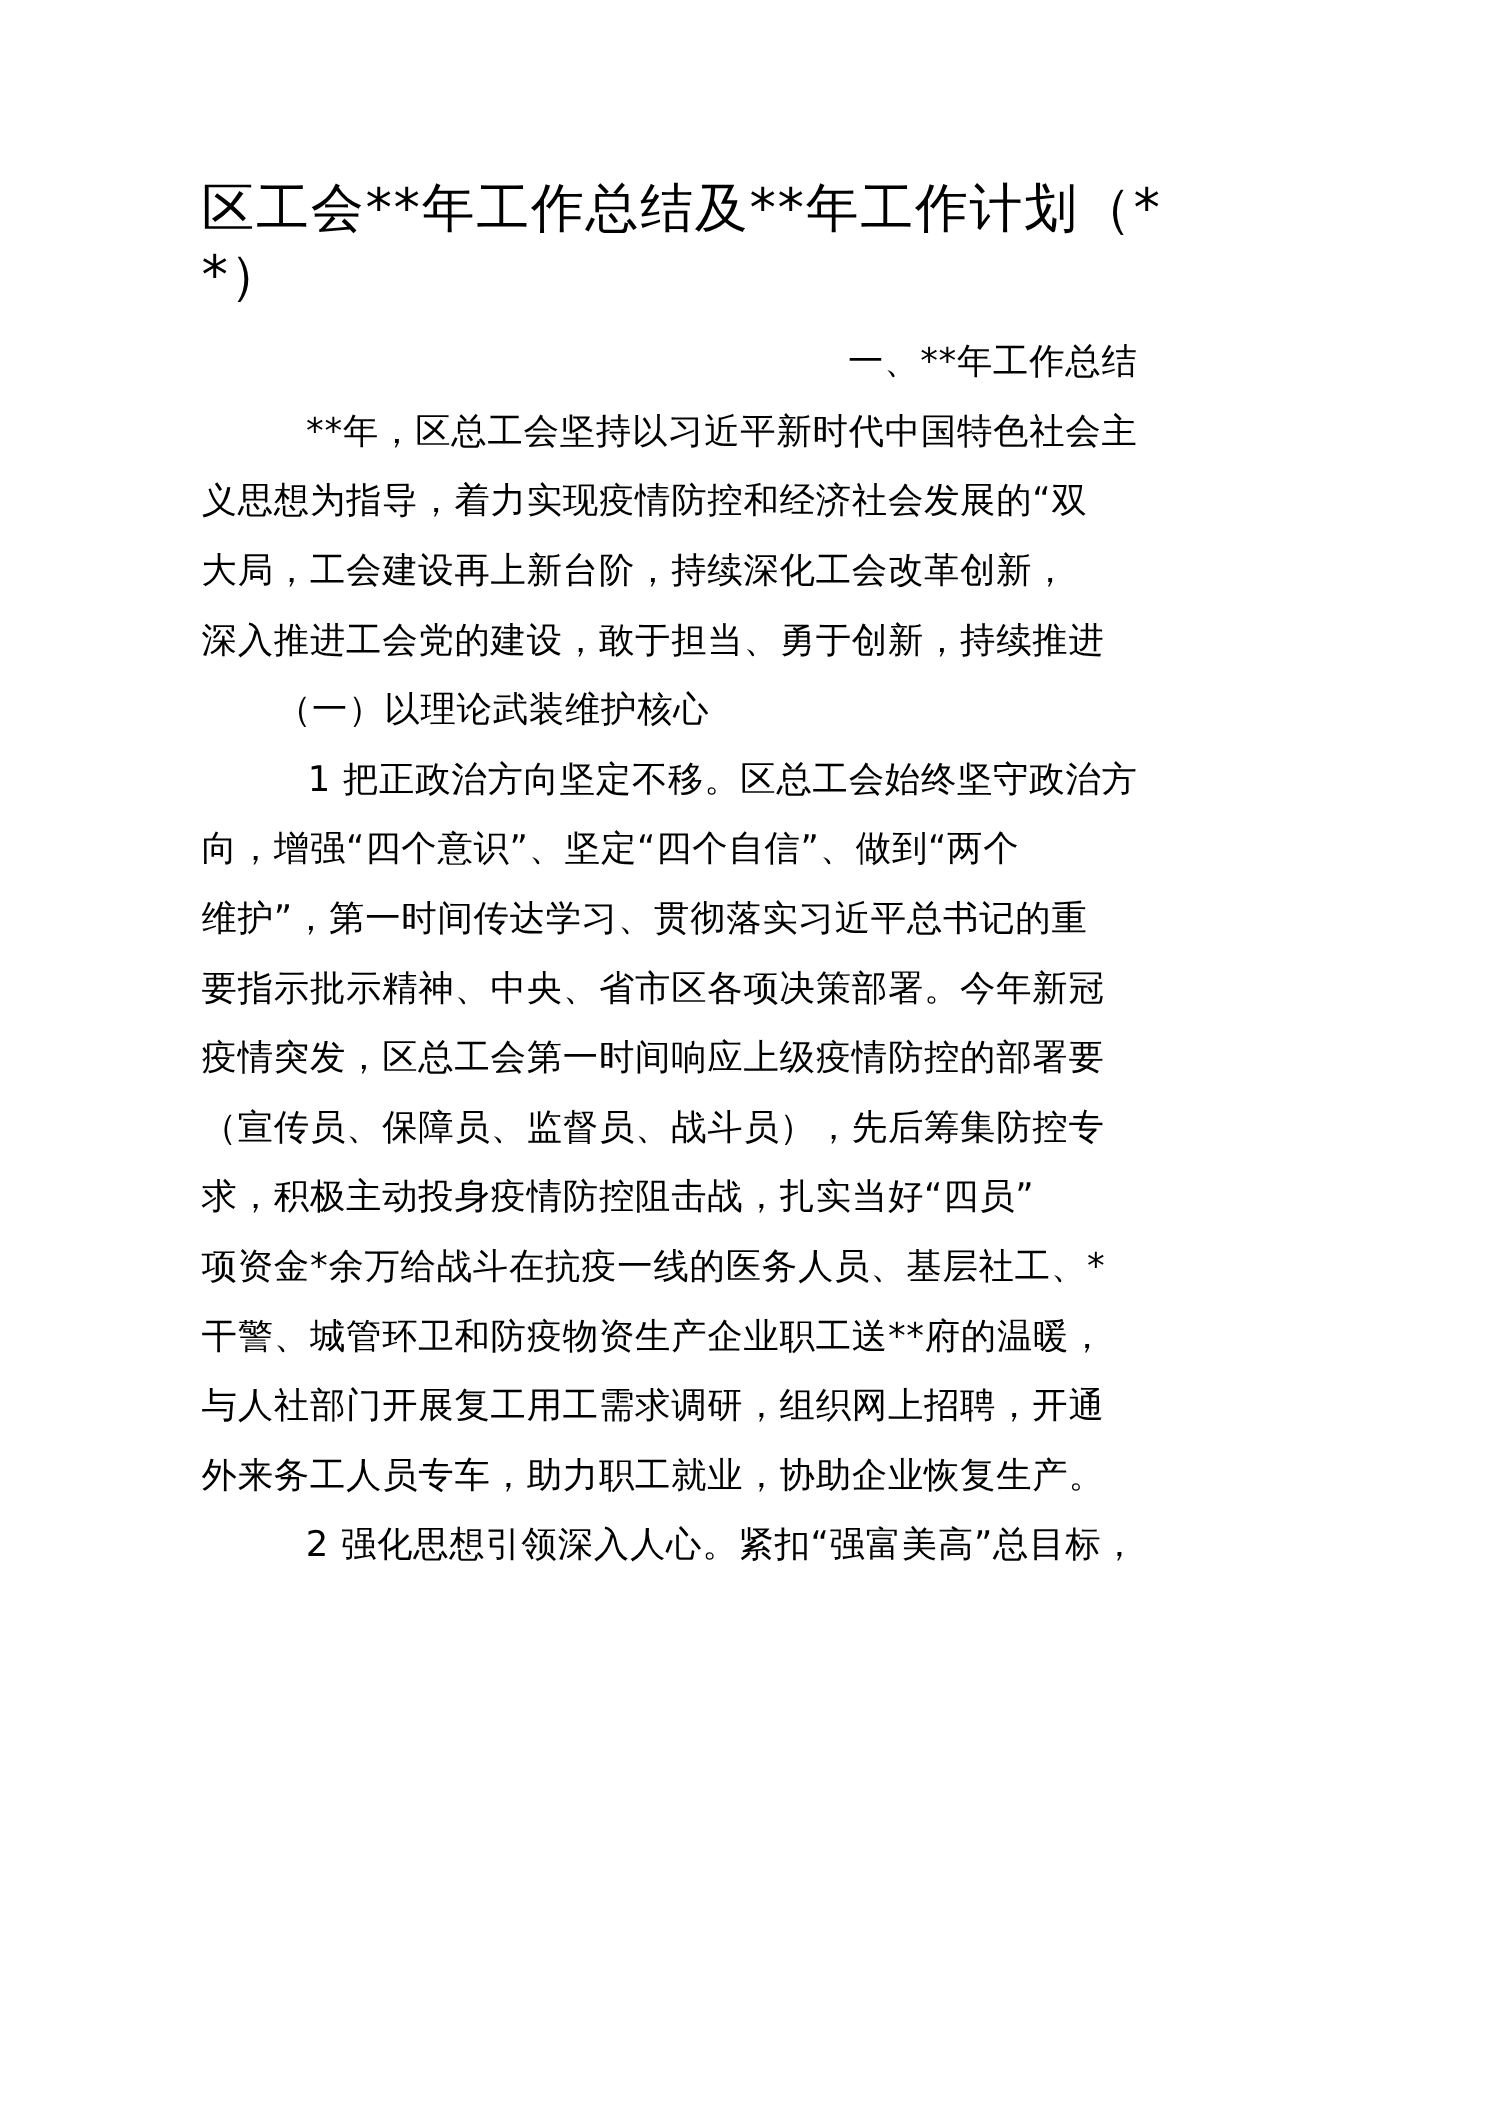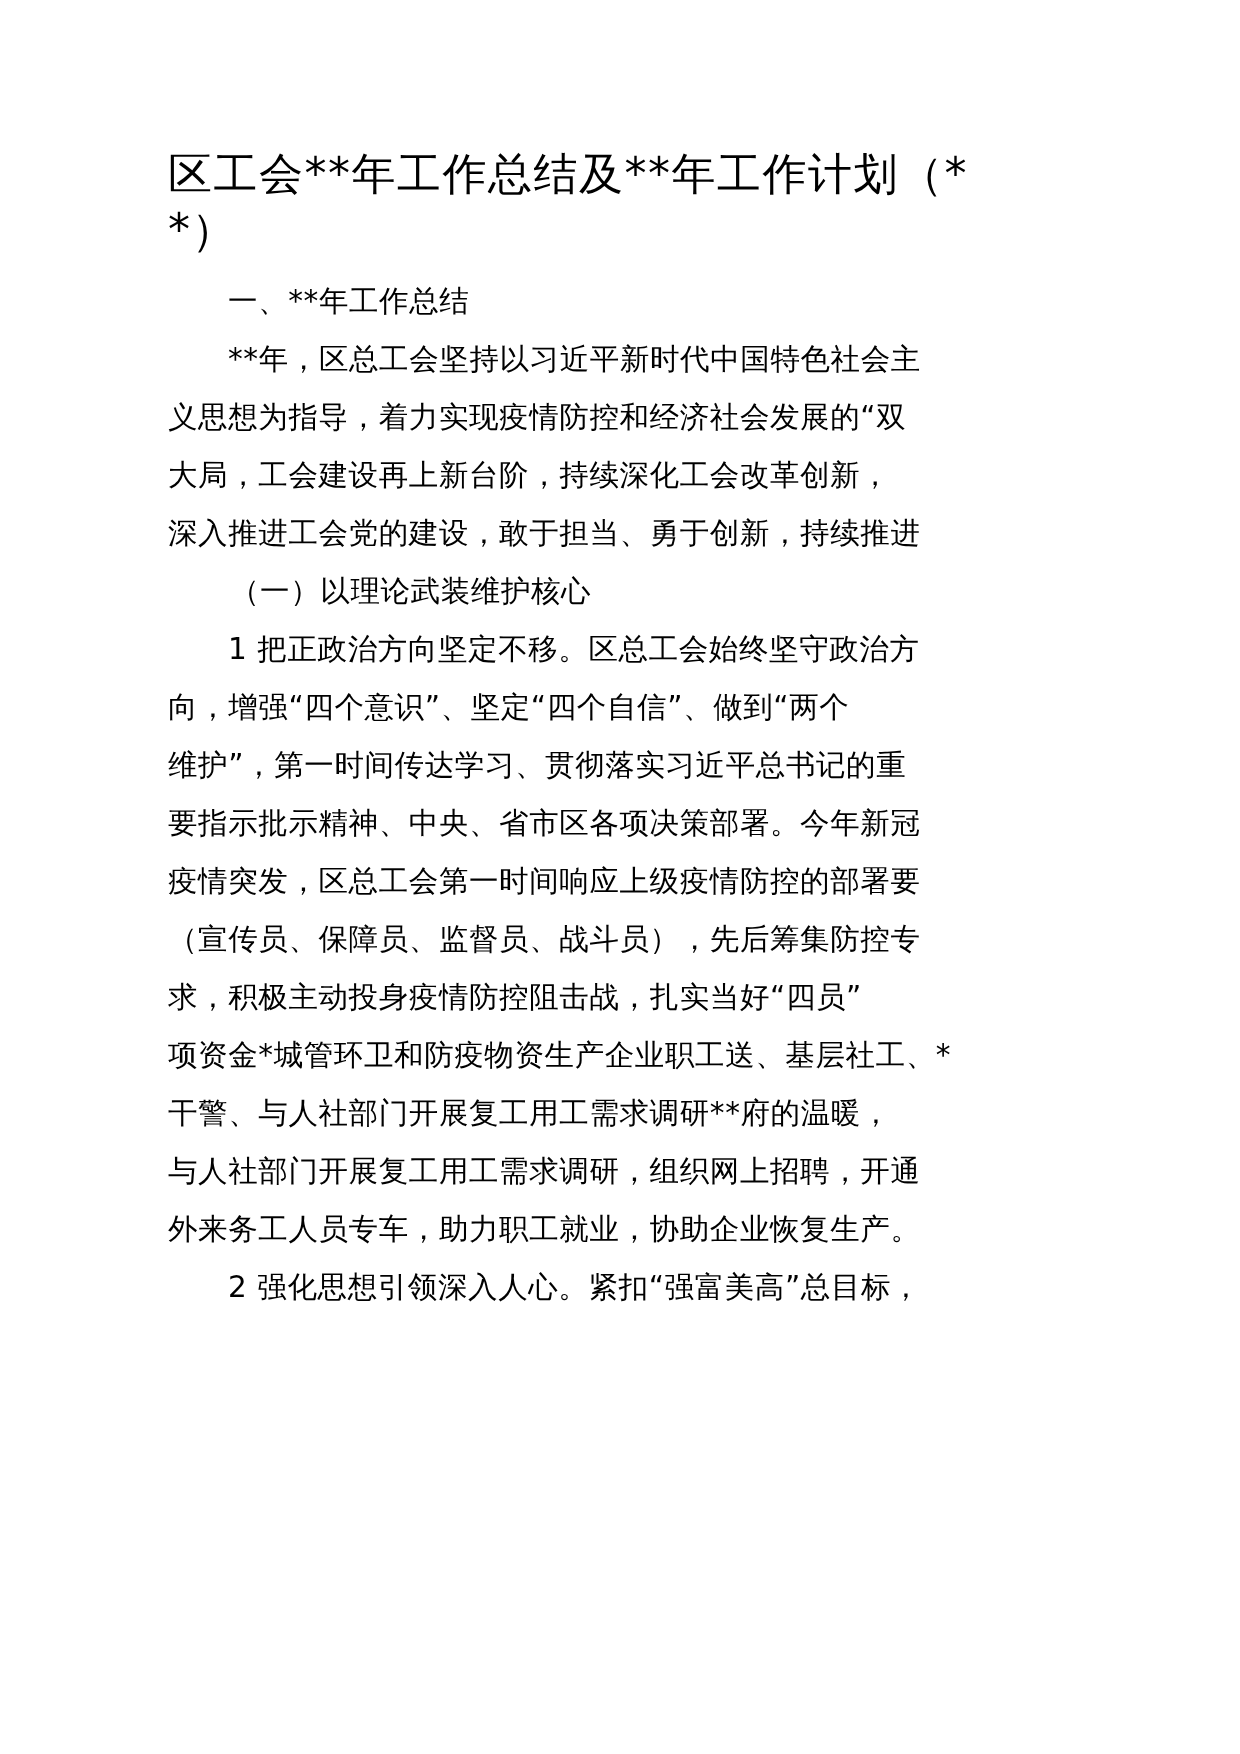--- a/index.html
+++ b/index.html
@@ -30,21 +30,21 @@
   }
   .title-line + .title-line { margin-top: 0; }
   .title { margin-bottom: 14px; }
   .line {
     font-size: 29.5px;
     line-height: 58px;
     height: 58px;
     white-space: nowrap;
     letter-spacing: 0.6px;
   }
-  .indent { padding-left: 60px; }
+  .indent { padding-left: 60px; text-align: right; }
   .indent-s { padding-left: 62px; }
 </style>
 </head>
 <body>
 
 <div class="page">
 
   <div class="title">
     <div class="title-line">区工会**年工作总结及**年工作计划（*</div>
     <div class="title-line">*）</div>
@@ -62,22 +62,22 @@
   <div class="line indent-s">（一）以理论武装维护核心</div>
 
   <div>
     <div class="line indent">1 把正政治方向坚定不移。区总工会始终坚守政治方</div>
     <div class="line">向，增强“四个意识”、坚定“四个自信”、做到“两个</div>
     <div class="line">维护”，第一时间传达学习、贯彻落实习近平总书记的重</div>
     <div class="line">要指示批示精神、中央、省市区各项决策部署。今年新冠</div>
     <div class="line">疫情突发，区总工会第一时间响应上级疫情防控的部署要</div>
     <div class="line">（宣传员、保障员、监督员、战斗员），先后筹集防控专</div>
     <div class="line">求，积极主动投身疫情防控阻击战，扎实当好“四员”</div>
-    <div class="line">项资金*城管环卫和防疫物资生产企业职工送、基层社工、*</div>
-    <div class="line">干警、与人社部门开展复工用工需求调研**府的温暖，</div>
+    <div class="line">项资金*余万给战斗在抗疫一线的医务人员、基层社工、*</div>
+    <div class="line">干警、城管环卫和防疫物资生产企业职工送**府的温暖，</div>
     <div class="line">与人社部门开展复工用工需求调研，组织网上招聘，开通</div>
     <div class="line">外来务工人员专车，助力职工就业，协助企业恢复生产。</div>
   </div>
 
   <div>
     <div class="line indent">2 强化思想引领深入人心。紧扣“强富美高”总目标，</div>
   </div>
 
 </div>
 

